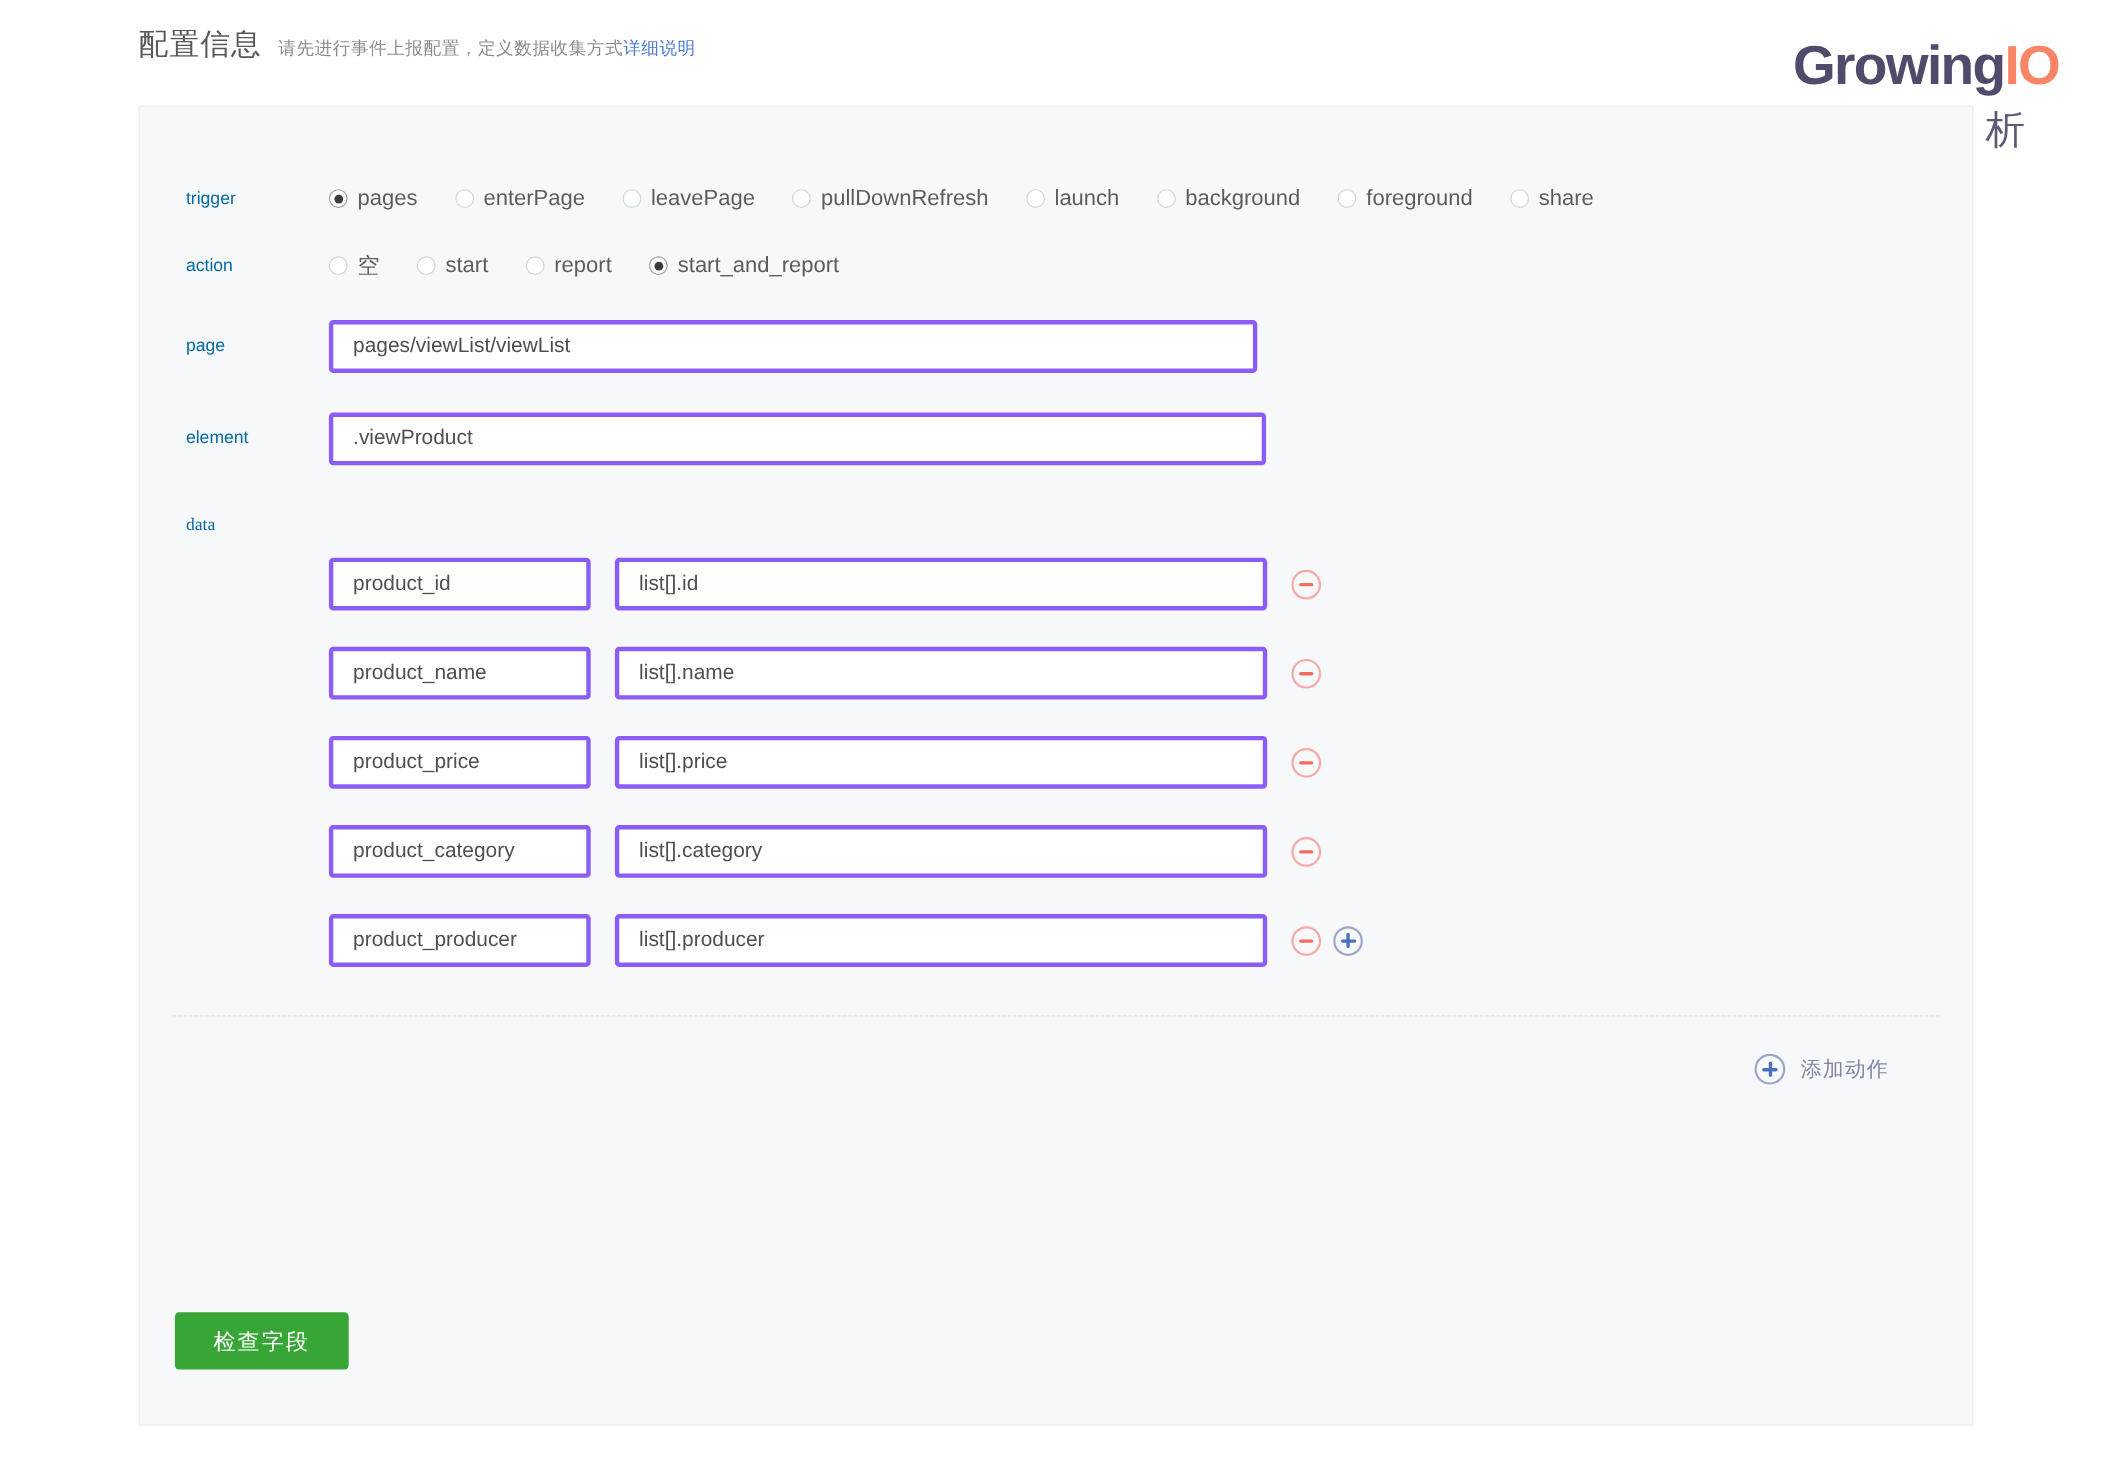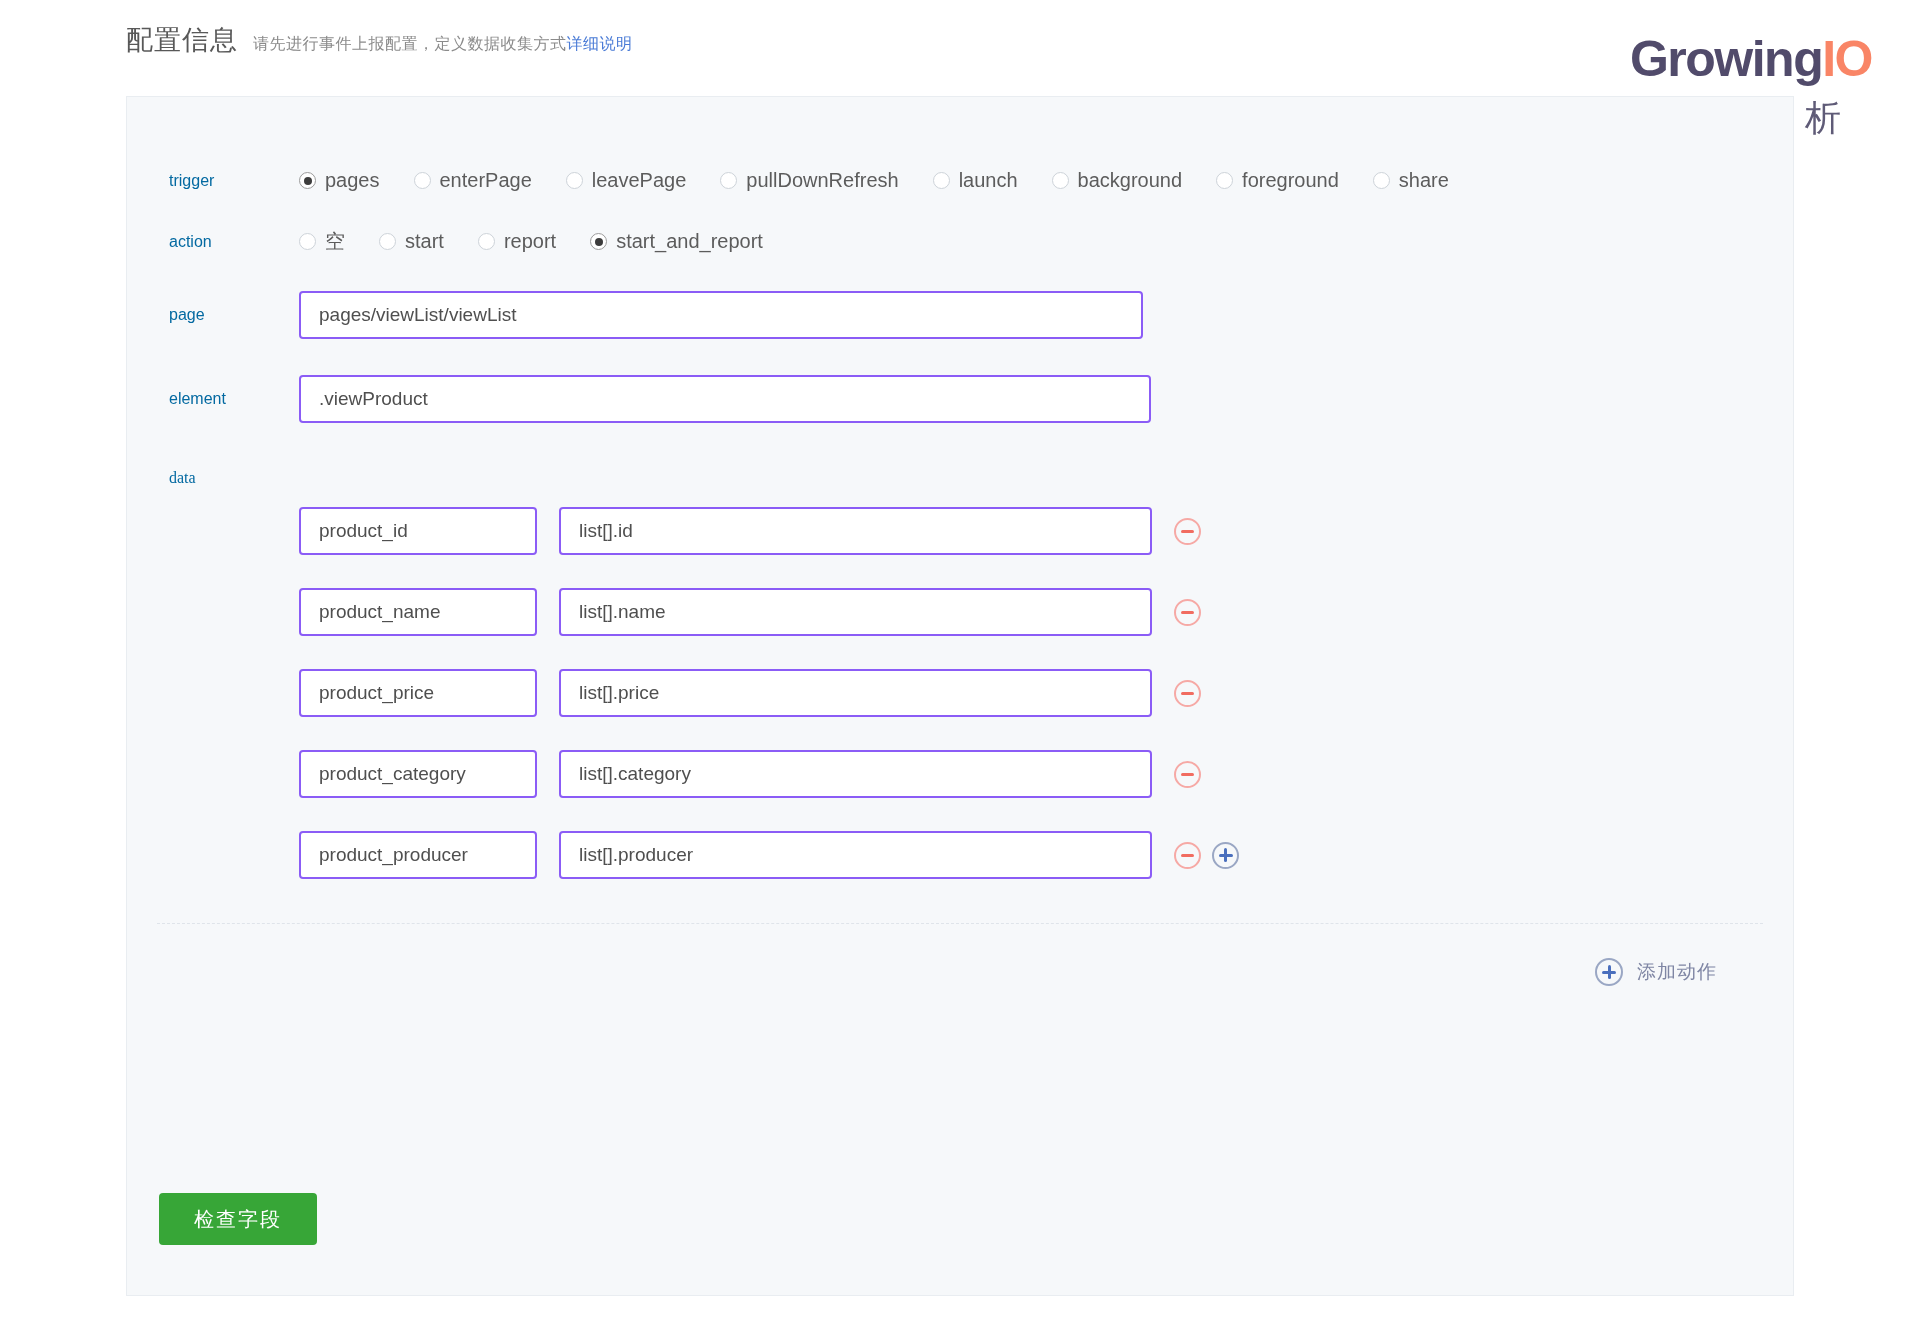--- a/index.html
+++ b/index.html
@@ -142,21 +142,21 @@
   }
   .radio-label {
     font-size: 20px;
     color: #5c5c5c;
   }
 
   
   .text-input {
     height: 48px;
     background: #ffffff;
-    border: 2px solid #8b5cf6;
+    border: 4px solid #8b5cf6;
     border-radius: 4px;
     box-sizing: border-box;
     display: flex;
     align-items: center;
     padding: 0 18px;
     font-size: 19px;
     color: #4f4f4f;
   }
   .input-page { width: 844px; }
   .input-element { width: 852px; }

